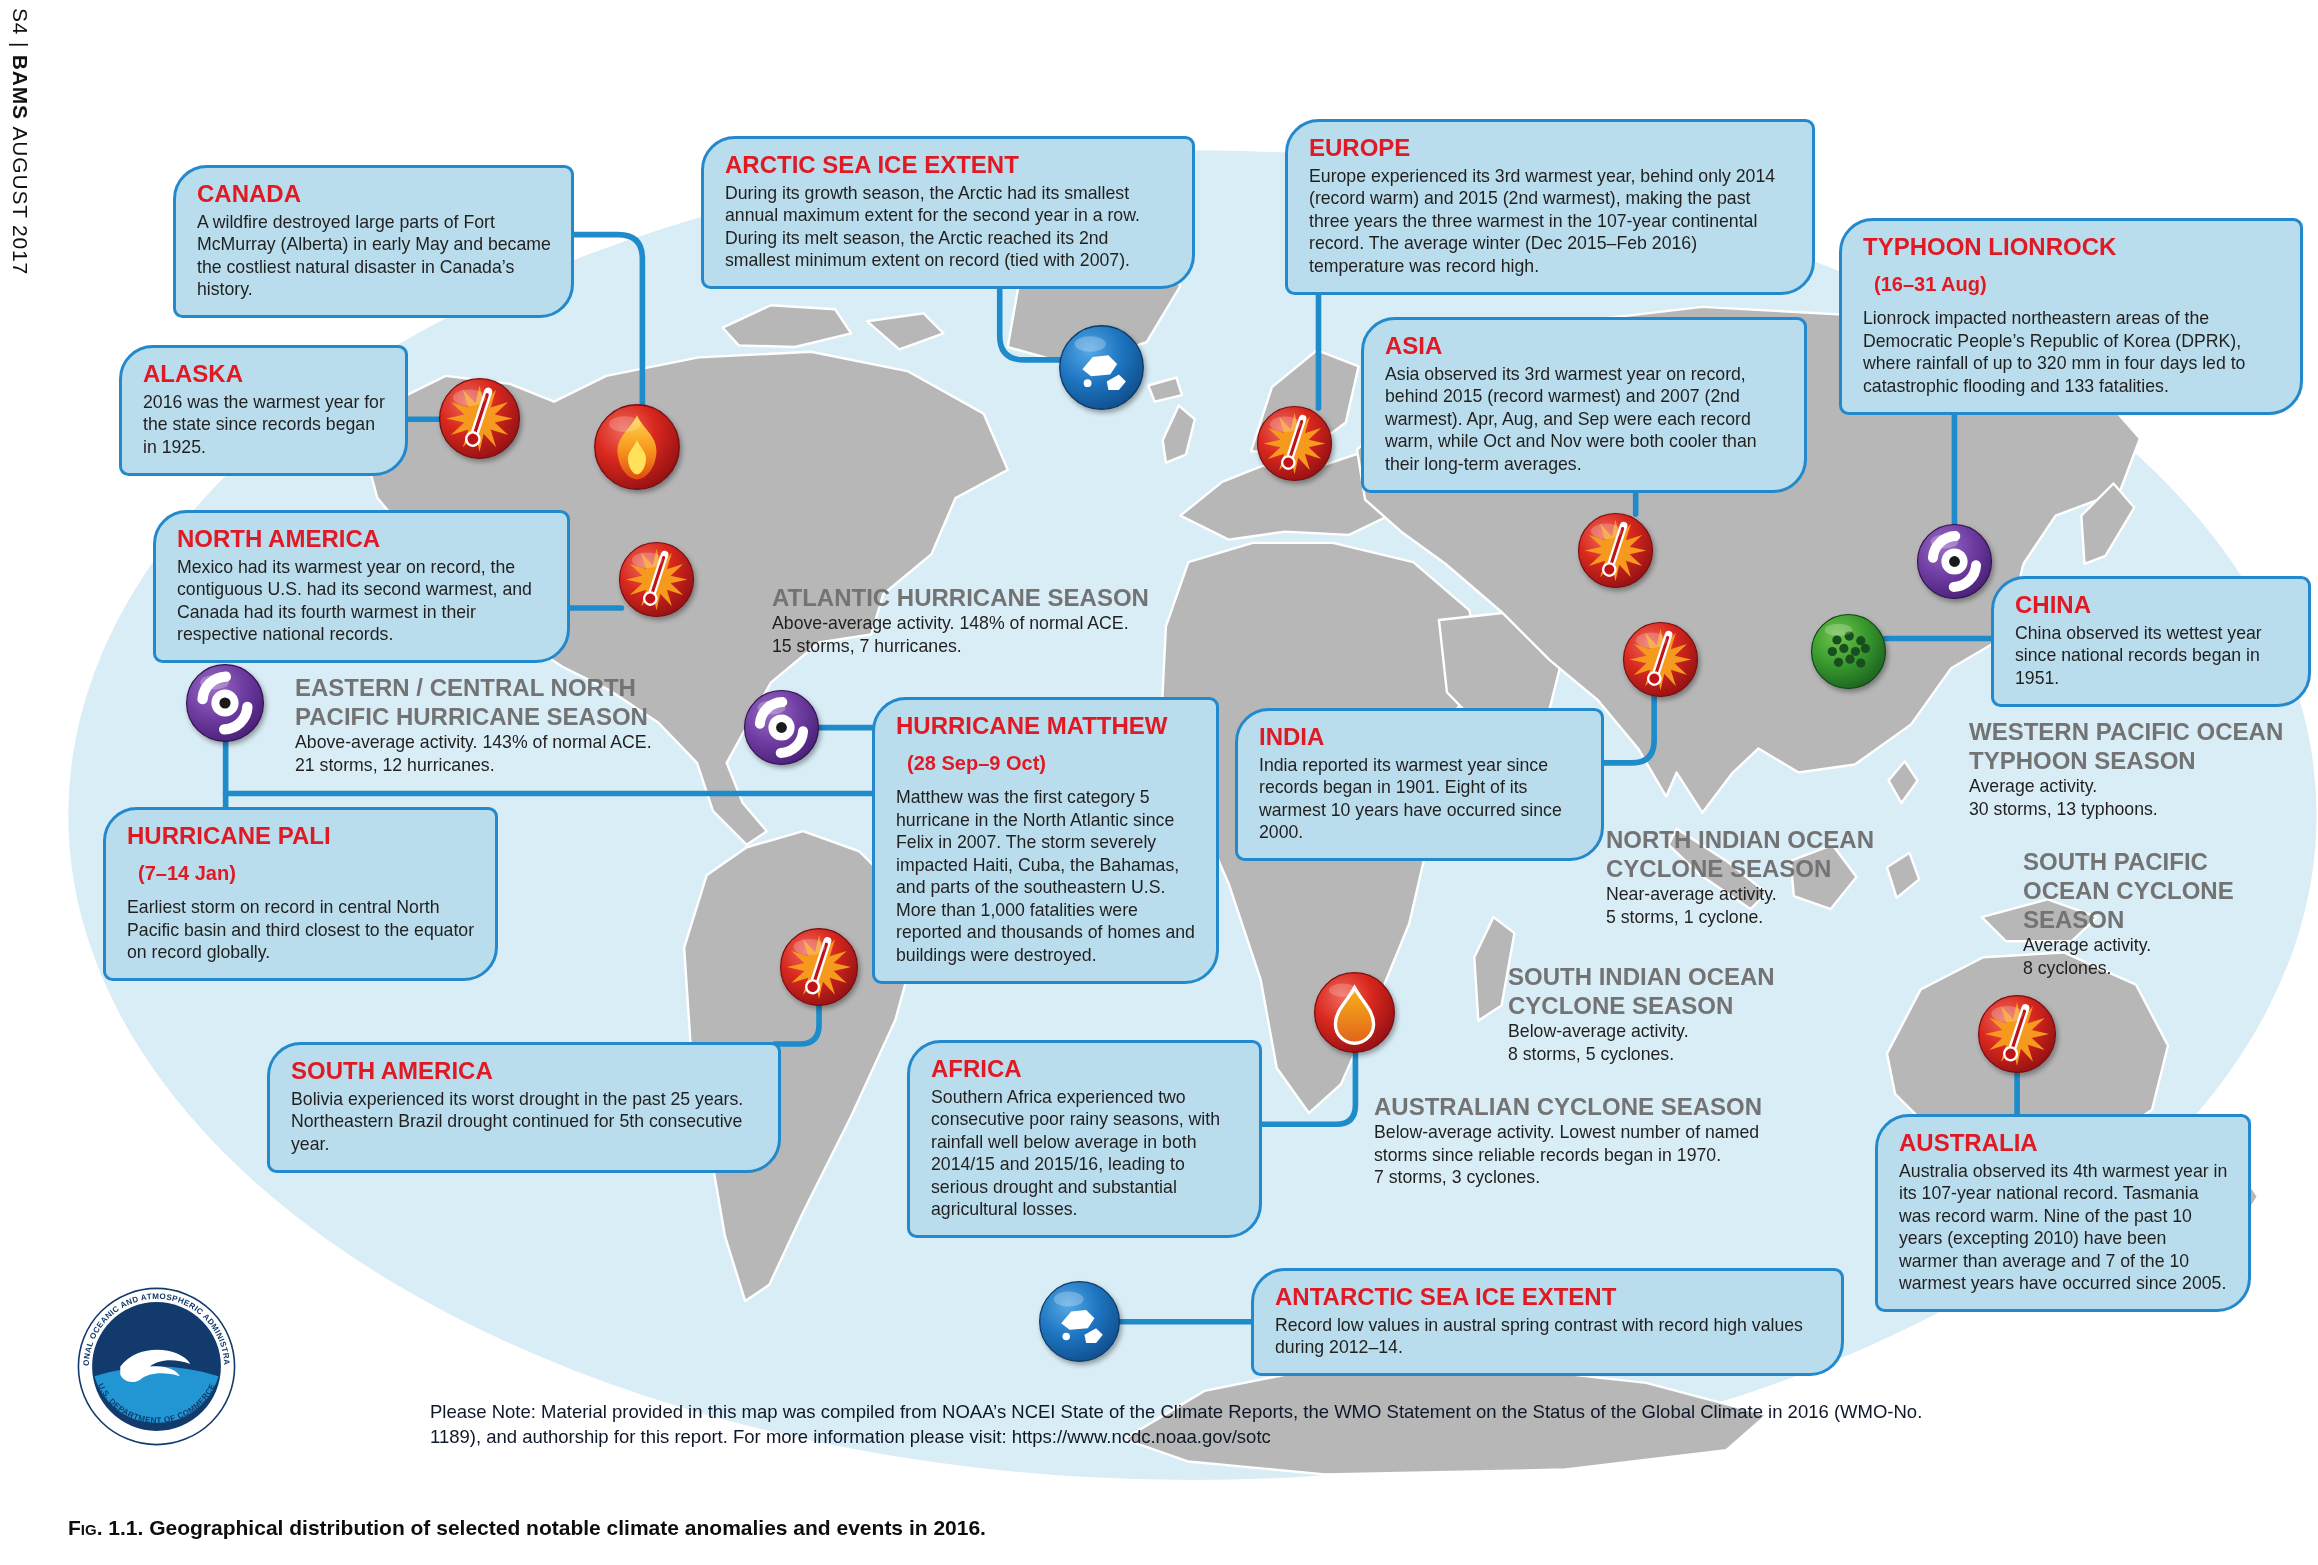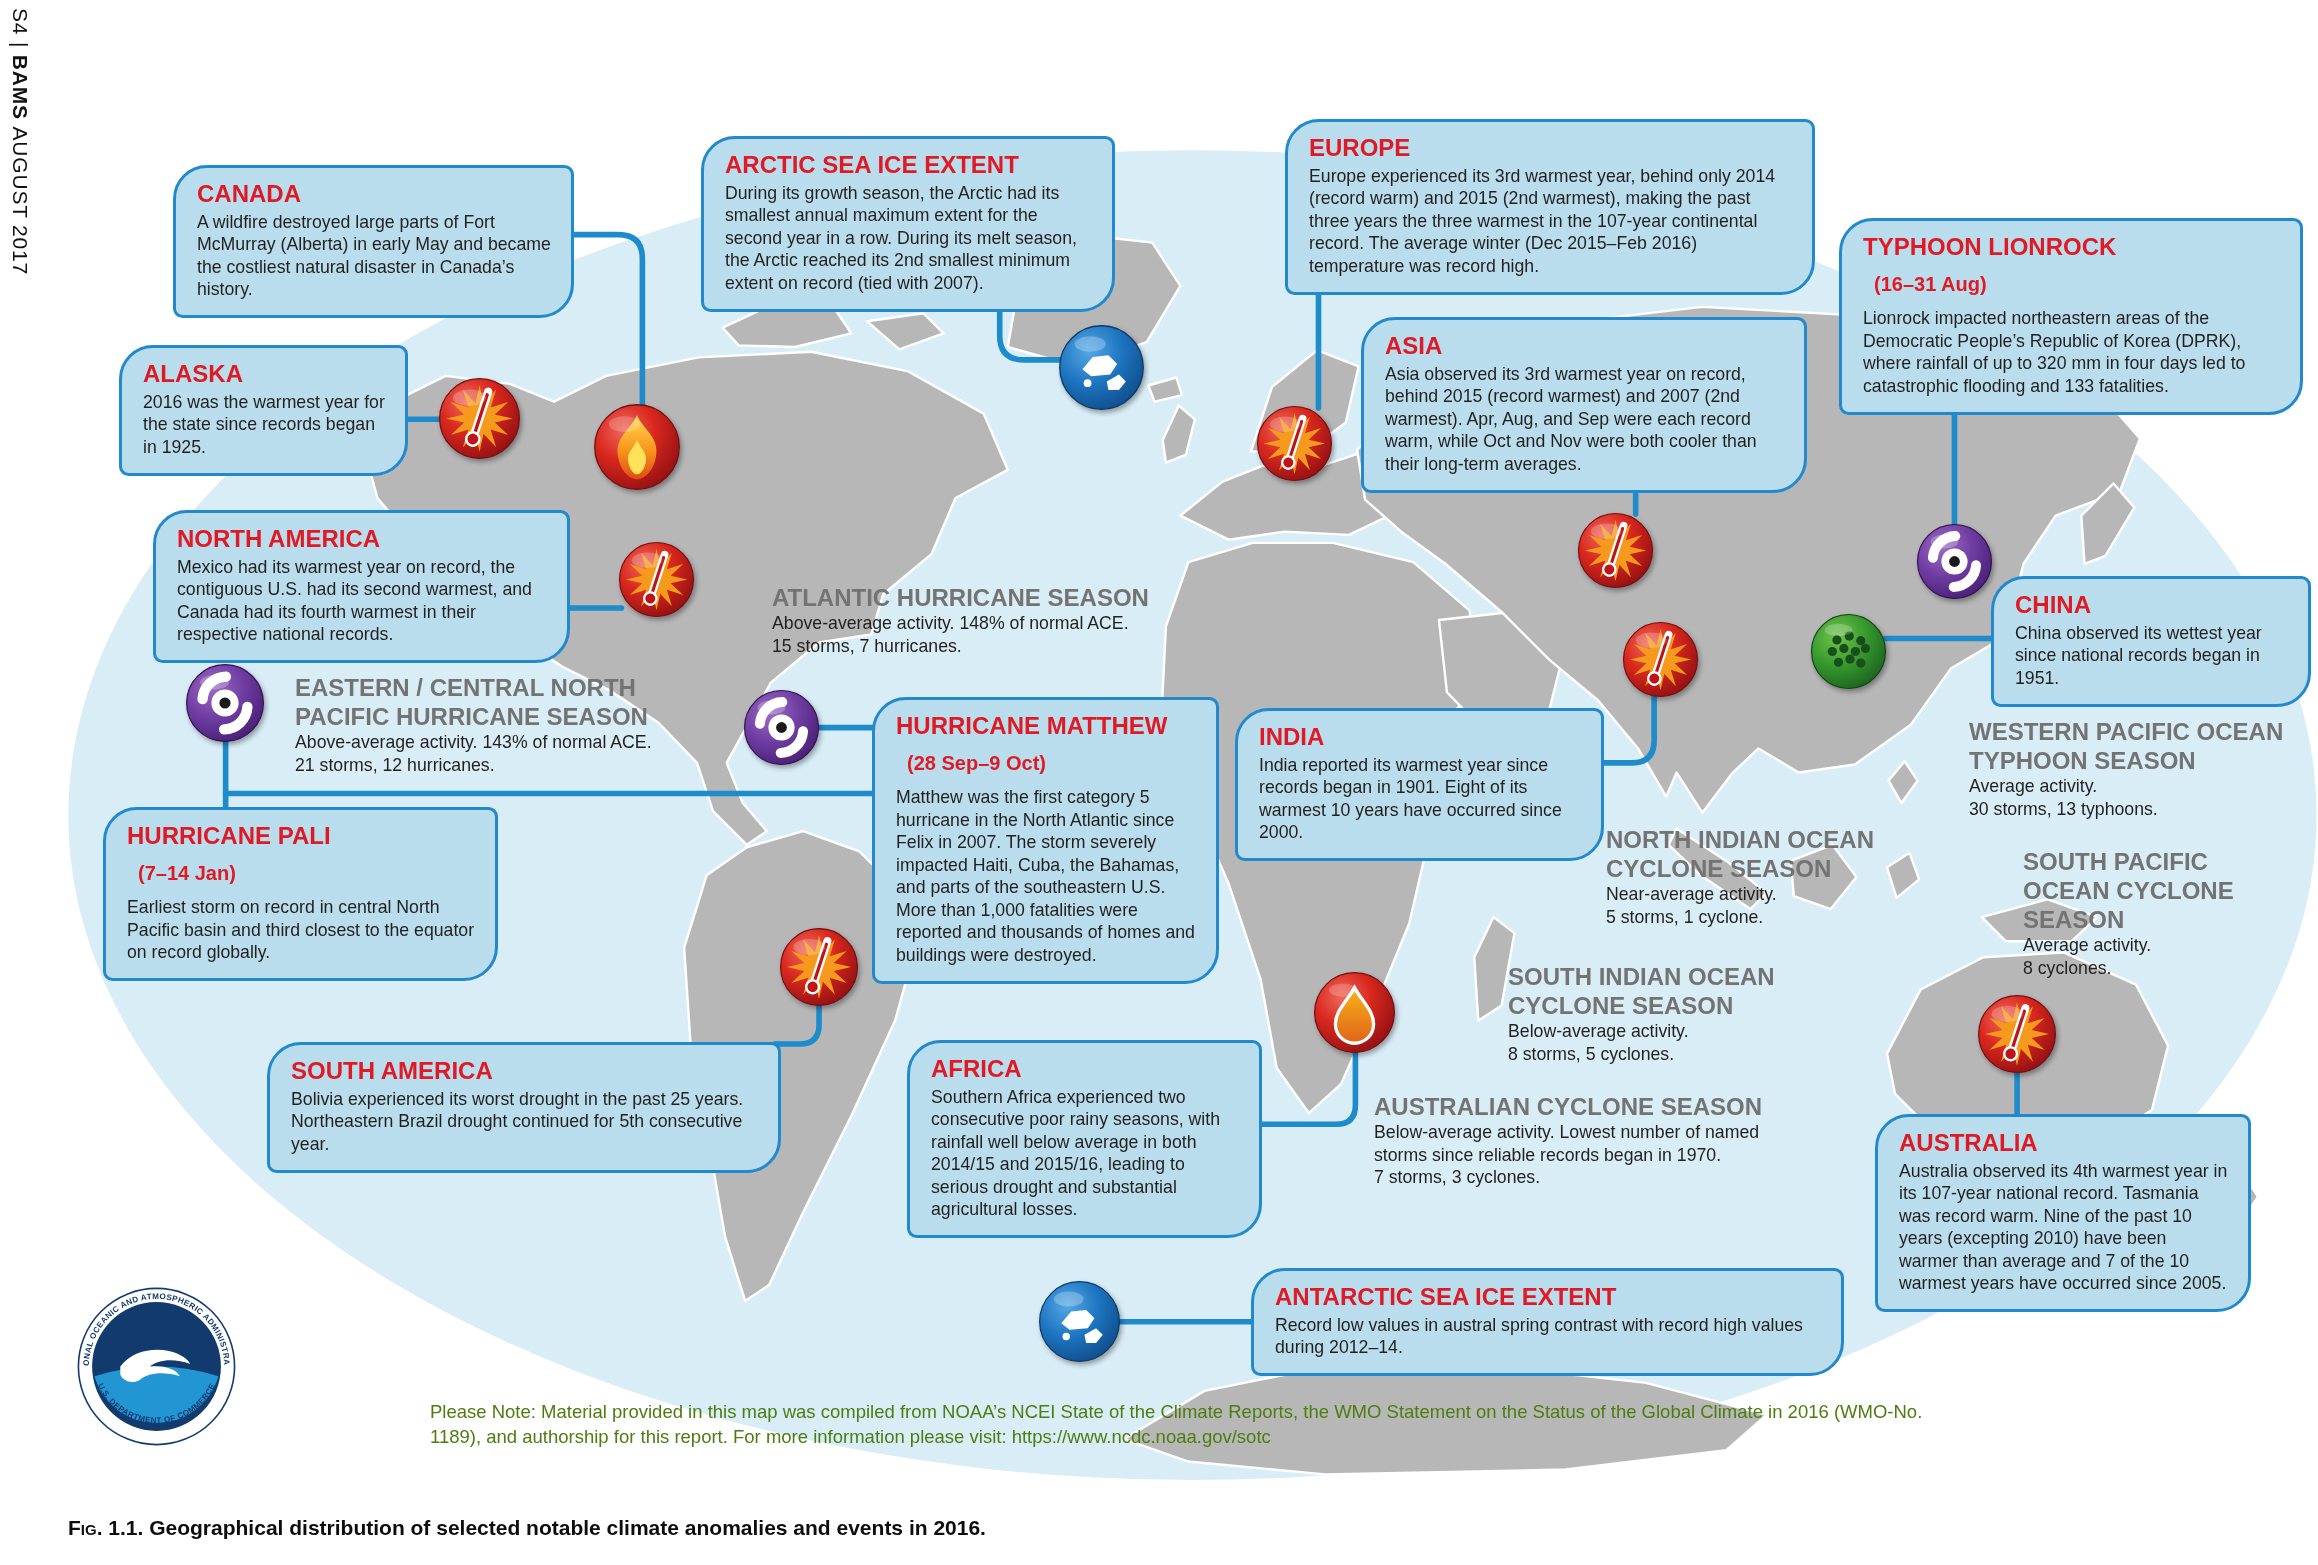--- a/index.html
+++ b/index.html
@@ -18,21 +18,21 @@
   .box p{margin:2.4px 0 0 0;font-size:17.7px;line-height:22.5px;color:#221f1f;white-space:pre-line;}
   
   .plain{position:absolute;z-index:4;}
   .plain h2{margin:0;font-size:24px;line-height:29px;font-weight:bold;color:#737373;white-space:pre-line;}
   .plain p{margin:0 0 0 0;font-size:17.7px;line-height:22.5px;color:#221f1f;white-space:pre-line;}
   
   .sidebar{position:absolute;left:8px;top:8px;z-index:5;writing-mode:vertical-rl;
            text-orientation:mixed;font-size:21px;color:#111;letter-spacing:0.8px;}
   .sidebar .j{font-weight:bold;}
   .note{position:absolute;left:430px;top:1399px;width:1529px;z-index:4;
-        font-size:18.5px;line-height:25px;color:#4d7c0f;}
+        font-size:18.5px;line-height:25px;color:#0f172a;}
   .caption{position:absolute;left:68px;top:1516px;z-index:4;font-size:21px;font-weight:bold;color:#0d0d0d;}
   .caption .fig{font-variant:small-caps;}
   #noaa{position:absolute;left:76px;top:1286px;z-index:4;}
 </style>
 </head>
 <body>
 
 <div class="page">
 
   <svg id="worldmap" width="2319" height="1566" viewBox="0 0 2888 1950">
@@ -229,21 +229,21 @@
     <p>A wildfire destroyed large parts of Fort McMurray (Alberta) in early May and became the costliest natural disaster in Canada’s history.</p>
   </div>
   <div class="box" style="left:119px;top:345px;width:289px">
     <h2>ALASKA</h2>
     <p>2016 was the warmest year for the state since records began in 1925.</p>
   </div>
   <div class="box" style="left:153px;top:510px;width:417px">
     <h2>NORTH AMERICA</h2>
     <p>Mexico had its warmest year on record, the contiguous U.S. had its second warmest, and Canada had its fourth warmest in their respective national records.</p>
   </div>
-  <div class="box" style="left:701px;top:136px;width:414px">
+  <div class="box" style="left:701px;top:136px;width:494px">
     <h2>ARCTIC SEA ICE EXTENT</h2>
     <p>During its growth season, the Arctic had its smallest annual maximum extent for the second year in a row. During its melt season, the Arctic reached its 2nd smallest minimum extent on record (tied with 2007).</p>
   </div>
   <div class="box" style="left:1285px;top:119px;width:530px">
     <h2>EUROPE</h2>
     <p>Europe experienced its 3rd warmest year, behind only 2014 (record warm) and 2015 (2nd warmest), making the past three years the three warmest in the 107-year continental record. The average winter (Dec 2015–Feb 2016) temperature was record high.</p>
   </div>
   <div class="box" style="left:1361px;top:317px;width:446px">
     <h2>ASIA</h2>
     <p>Asia observed its 3rd warmest year on record, behind 2015 (record warmest) and 2007 (2nd warmest). Apr, Aug, and Sep were each record warm, while Oct and Nov were both cooler than their long-term averages.</p>

